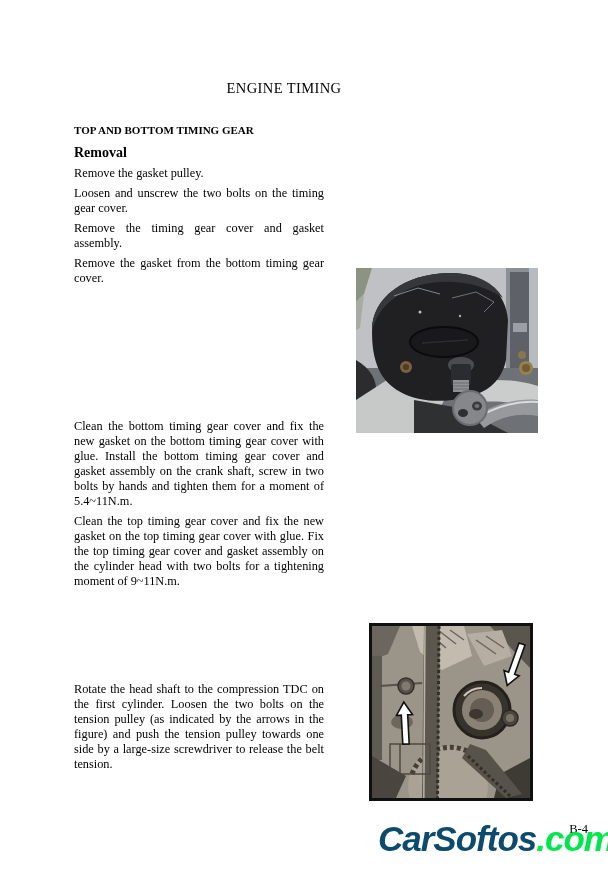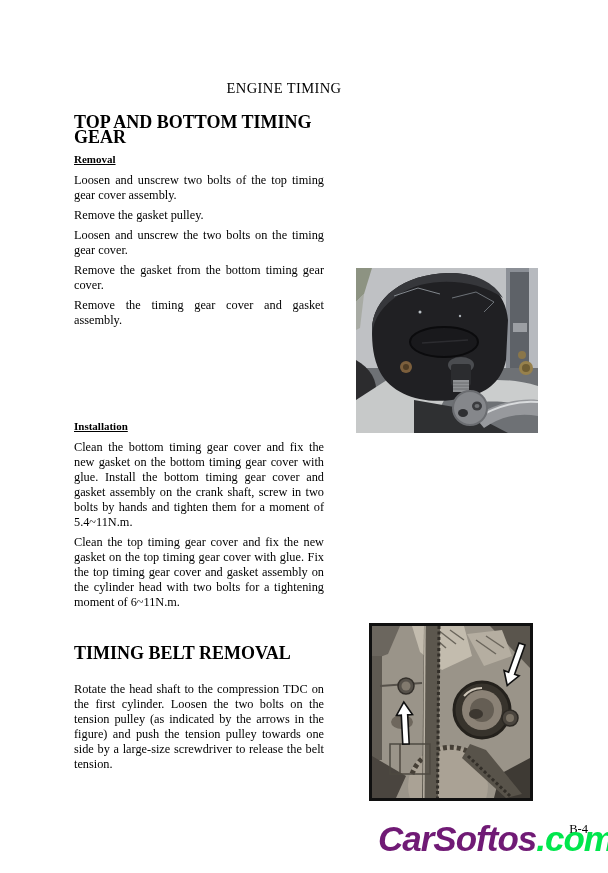--- a/index.html
+++ b/index.html
@@ -24,31 +24,30 @@
   .col {
     position: absolute;
     left: 74px;
     width: 250px;
   }
   .block-a { top: 115px; }
   .block-b { top: 419px; }
   .block-c { top: 646px; }
   .block-d { top: 682px; }
   .h-section {
-    font-size: 18px;
-    font-weight: bold;
-    line-height: 15px;
-    margin: 0 0 7px 0;
-  }
-  .h-sub {
     font-size: 11px;
     font-weight: bold;
     line-height: 15px;
+    margin: 8px 0 7px 0;
+  }
+  .h-sub {
+    font-size: 14px;
+    font-weight: bold;
+    line-height: 15px;
     margin: 0 0 6px 0;
-    text-decoration: underline;
   }
   .col p {
     font-size: 12.3px;
     line-height: 15px;
     text-align: justify;
     margin: 0 0 5px 0;
   }
   .fig1 {
     position: absolute;
     left: 356px;
@@ -90,36 +89,31 @@
 
 <div class="page">
 
   <div class="doc-title">ENGINE TIMING</div>
 
   <div class="col block-a">
     <div class="h-section">
       <div>TOP AND BOTTOM TIMING GEAR</div>
     </div>
     <div class="h-sub">Removal</div>
-    <p>Loosen and unscrew two bolts of the top timing gear cover assembly.</p>
     <p>Remove the gasket pulley.</p>
     <p>Loosen and unscrew the two bolts on the timing gear cover.</p>
+    <p>Remove the timing gear cover and gasket assembly.</p>
     <p>Remove the gasket from the bottom timing gear cover.</p>
-    <p>Remove the timing gear cover and gasket assembly.</p>
   </div>
 
   <div class="col block-b">
-    <div class="h-sub">Installation</div>
     <p>Clean the bottom timing gear cover and fix the new gasket on the bottom timing gear cover with glue. Install the bottom timing gear cover and gasket assembly on the crank shaft, screw in two bolts by hands and tighten them for a moment of 5.4~11N.m.</p>
-    <p>Clean the top timing gear cover and fix the new gasket on the top timing gear cover with glue. Fix the top timing gear cover and gasket assembly on the cylinder head with two bolts for a tightening moment of 6~11N.m.</p>
-  </div>
-
-  <div class="col block-c">
-    <div class="h-section">TIMING BELT REMOVAL</div>
-  </div>
+    <p>Clean the top timing gear cover and fix the new gasket on the top timing gear cover with glue. Fix the top timing gear cover and gasket assembly on the cylinder head with two bolts for a tightening moment of 9~11N.m.</p>
+  </div>
+
 
   <div class="col block-d">
     <p>Rotate the head shaft to the compression TDC on the first cylinder. Loosen the two bolts on the tension pulley (as indicated by the arrows in the figure) and push the tension pulley towards one side by a large-size screwdriver to release the belt tension.</p>
   </div>
 
   <div class="fig1">
     <svg viewBox="0 0 182 165" width="182" height="165" preserveAspectRatio="none">
       <rect width="182" height="165" fill="#bfc1c4"></rect>
       <polygon points="0,0 16,0 8,26 0,34" fill="#8d9382"></polygon>
       <polygon points="0,34 8,26 4,60 0,62" fill="#a8aba4"></polygon>
@@ -198,16 +192,16 @@
       </g>
       <g transform="translate(150,18) rotate(19.6)">
         <path d="M-3.2,0 L3.2,0 L3.2,31 L8,31 L0,44 L-8,31 L-3.2,31 Z" fill="#ffffff" stroke="#111111" stroke-width="1.6"></path>
       </g>
     </svg>
   </div>
 
   <div class="page-number">B-4</div>
 
   <div class="watermark">
-    <span style="color: #701a75;">CarSoftos</span><span style="color: rgb(0, 230, 77);">.com</span>
+    <span style="color: #0c4a6e;">CarSoftos</span><span style="color: rgb(0, 230, 77);">.com</span>
   </div>
 
 </div>
 
 </body></html>

